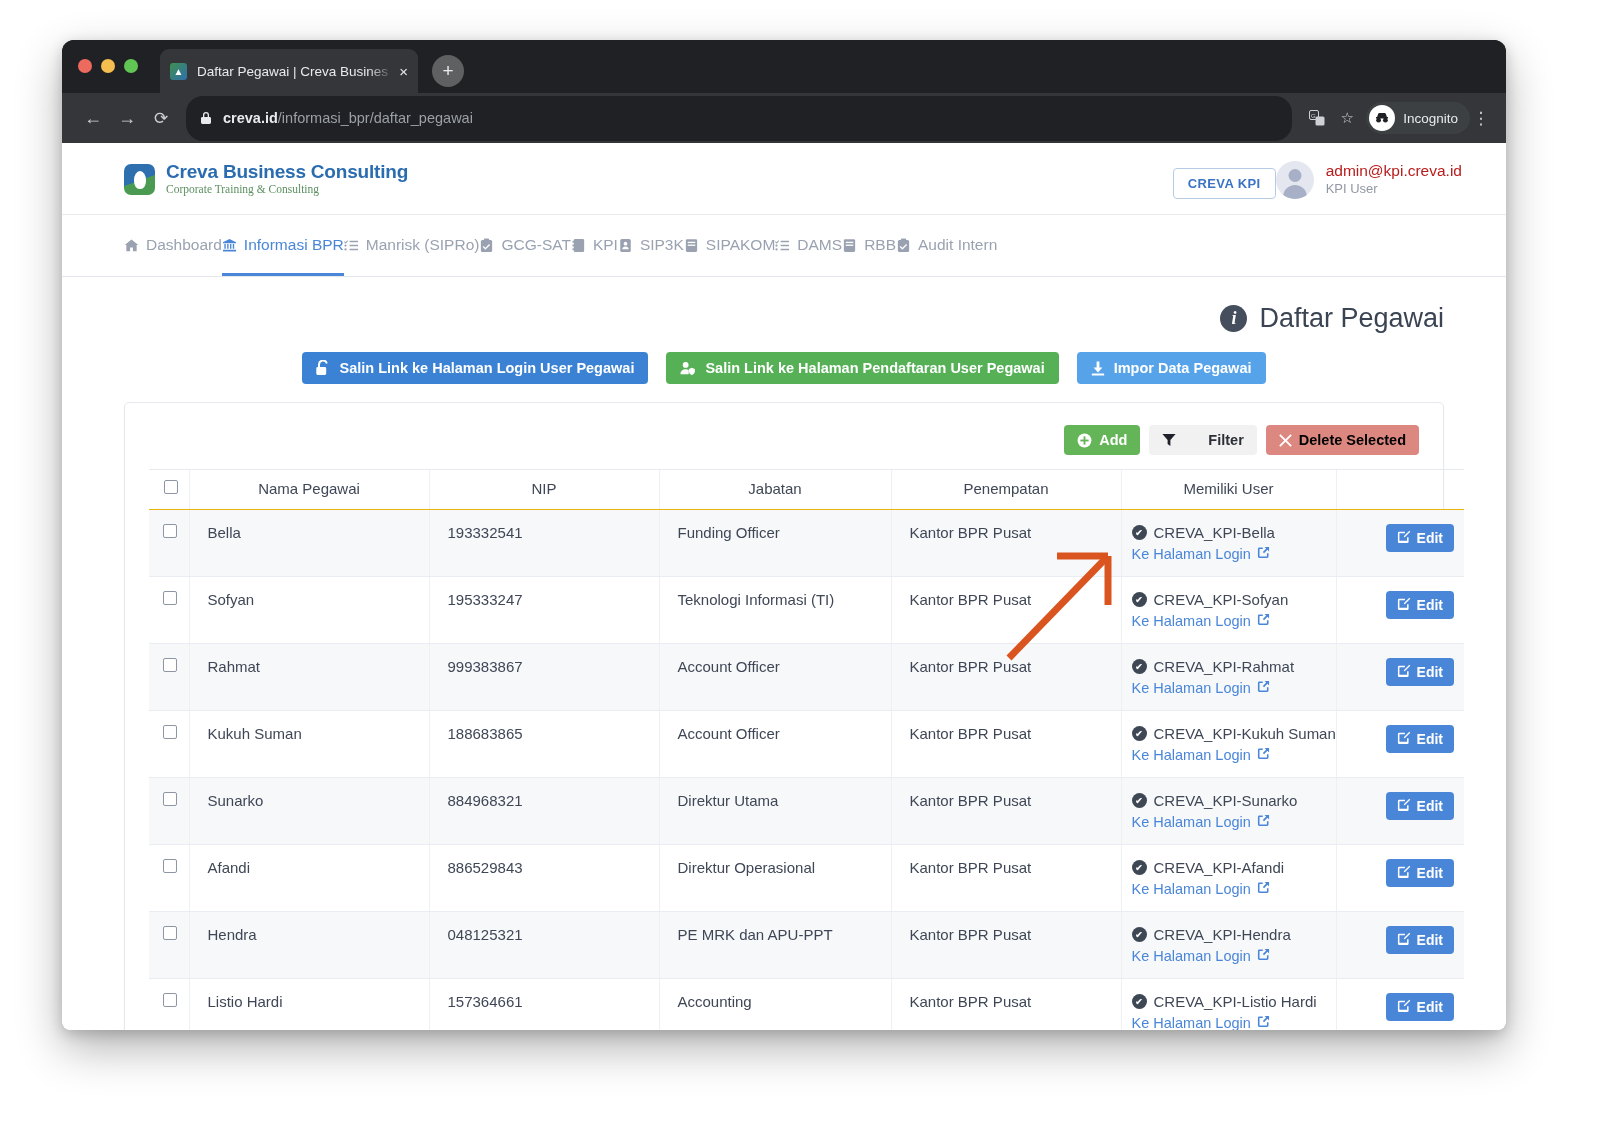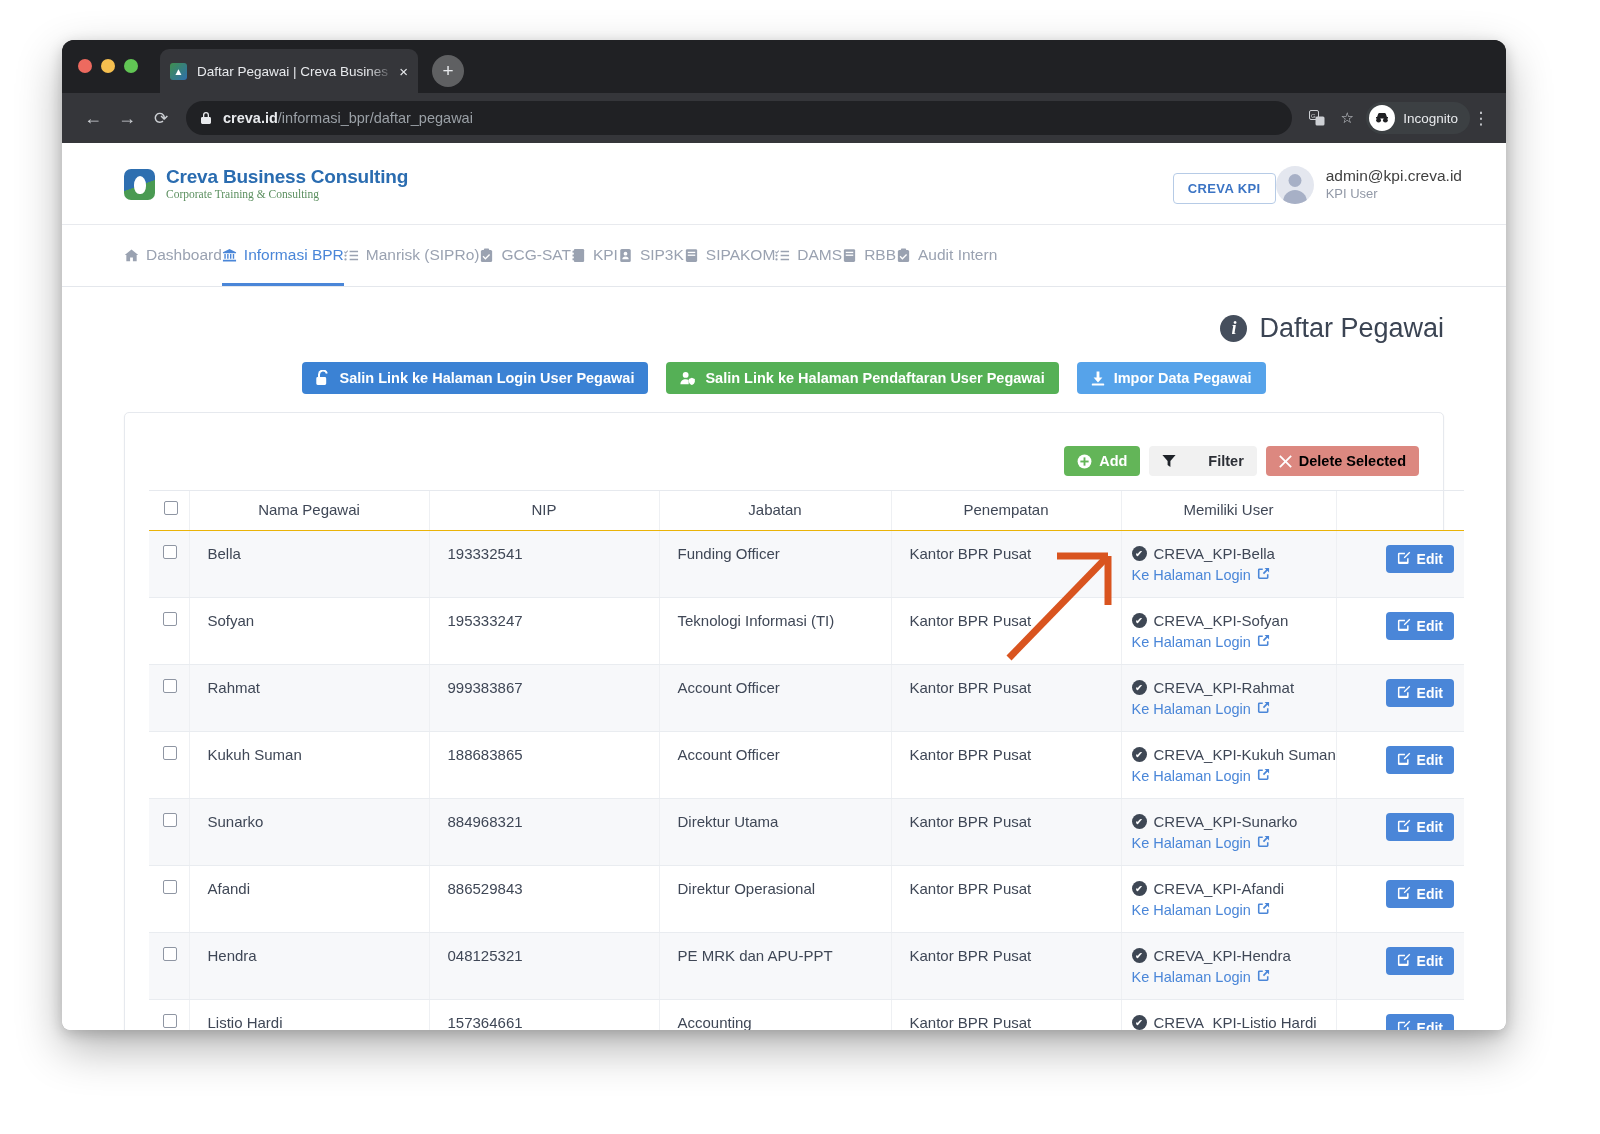--- a/index.html
+++ b/index.html
@@ -90,21 +90,21 @@
     width: 34px; height: 34px;
     display: flex; align-items: center; justify-content: center;
     color: #cdd0d4;
     font-size: 18px;
     border-radius: 50%;
     flex: 0 0 auto;
   }
   .nav-btn.reload { font-size: 17px; }
   .omnibox {
     flex: 1 1 auto;
-    height: 34px;
+    height: 45px;
     margin: 0 10px 0 8px;
     background: #202124;
     border-radius: 17px;
     display: flex;
     align-items: center;
     padding: 0 14px;
     min-width: 0;
   }
   .lock-icon { flex: 0 0 auto; margin-right: 11px; display:flex; }
   .url { font-size: 14.5px; color: #9aa0a6; white-space: nowrap; overflow: hidden; }
@@ -135,21 +135,21 @@
   
   .viewport {
     position: relative;
     height: 887px;
     background: #ffffff;
     overflow: hidden;
   }
 
   
   .site-header {
-    height: 82px;
+    height: 72px;
     background: #ffffff;
     border-bottom: 1px solid #e8eaee;
     display: flex;
     align-items: center;
     padding: 2px 44px 0 62px;
   }
   .brand { display: flex; align-items: center; gap: 11px; }
   .brand-mark {
     width: 31px; height: 31px; border-radius: 7px;
     background: linear-gradient(160deg, #2e6fb0 0%, #2e6fb0 52%, #4a9a52 53%, #4a9a52 100%);
@@ -184,21 +184,21 @@
     background: #e4e7ef; position: relative; overflow: hidden; flex: 0 0 auto;
   }
   .avatar:before {
     content:""; position:absolute; left:50%; top:8px;
     width:13px; height:13px; border-radius:50%; background:#a7b0c6; transform:translateX(-50%);
   }
   .avatar:after {
     content:""; position:absolute; left:50%; top:24px;
     width:24px; height:18px; border-radius:12px 12px 0 0; background:#a7b0c6; transform:translateX(-50%);
   }
-  .user-email { font-size: 15.5px; color: #404040; line-height: 1.25; }
+  .user-email { font-size: 15.5px; color: #b91c1c; line-height: 1.25; }
   .user-role { font-size: 13px; color: #9198a6; line-height: 1.3; }
 
   
   .navbar {
     height: 62px;
     background: #ffffff;
     border-bottom: 1px solid #e4e7ec;
     display: flex;
     align-items: stretch;
     padding: 0 62px;
@@ -246,21 +246,21 @@
   .pill.blue  { background: #3b82d4; }
   .pill.lblue { background: #56a3ea; }
   .pill .ico { font-size: 15px; display: inline-flex; }
 
   
   .card {
     background: #ffffff;
     border: 1px solid #e6e9ee;
     border-radius: 5px;
     box-shadow: 0 1px 2px rgba(20,30,60,0.05);
-    padding: 33px 24px 0 24px;
+    padding: 22px 24px 0 24px;
     min-height: 520px;
   }
   .table-actions { display: flex; justify-content: flex-end; gap: 9px; padding-bottom: 14px; }
   .btn {
     display: inline-flex; align-items: center; gap: 7px;
     height: 30px; padding: 0 13px;
     border-radius: 4px;
     font-size: 14.5px; font-weight: 700;
     white-space: nowrap;
   }

